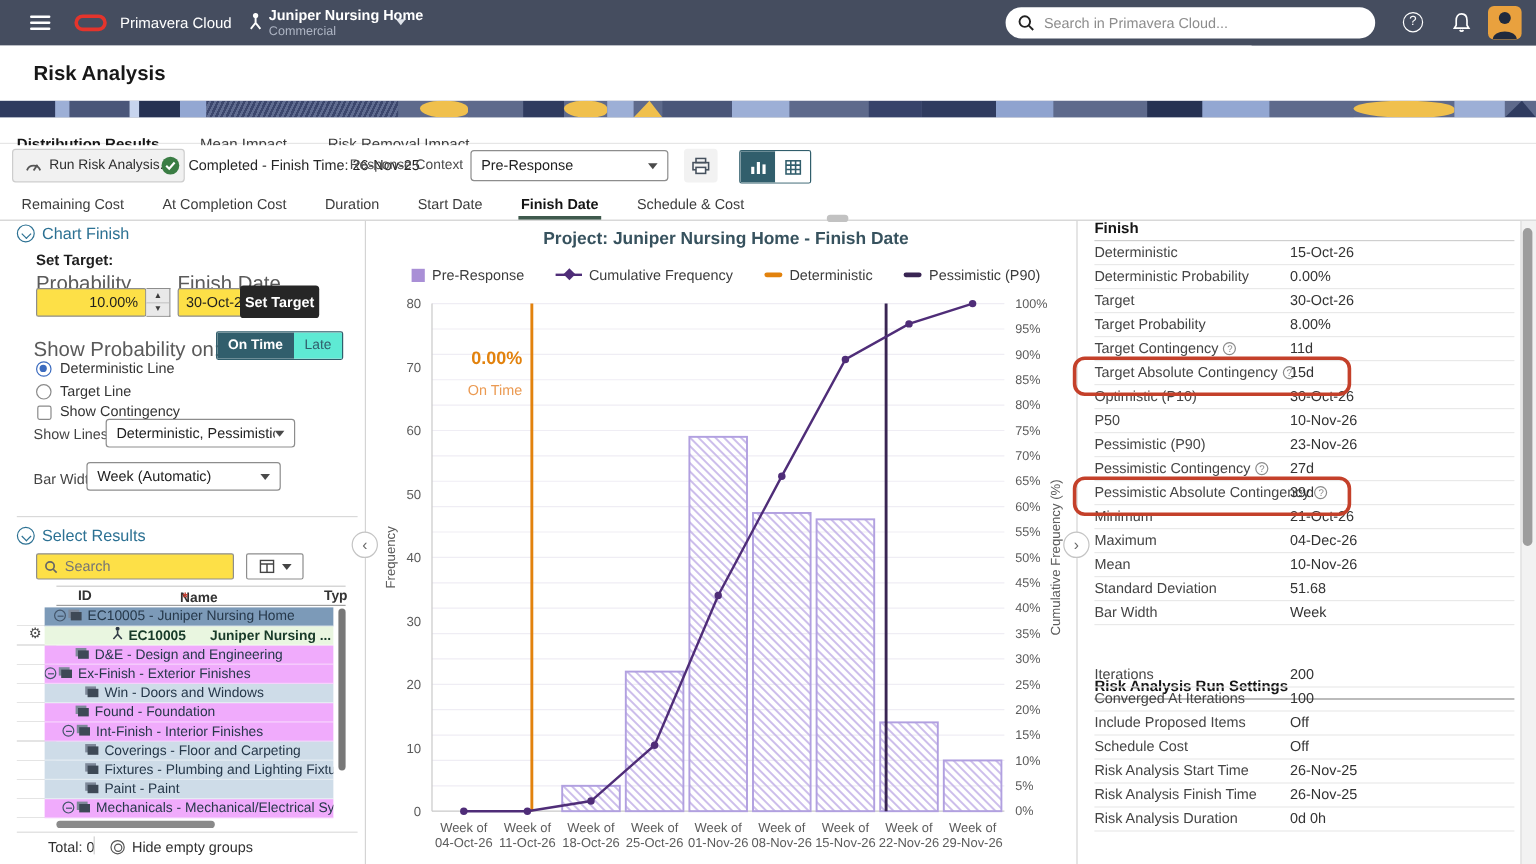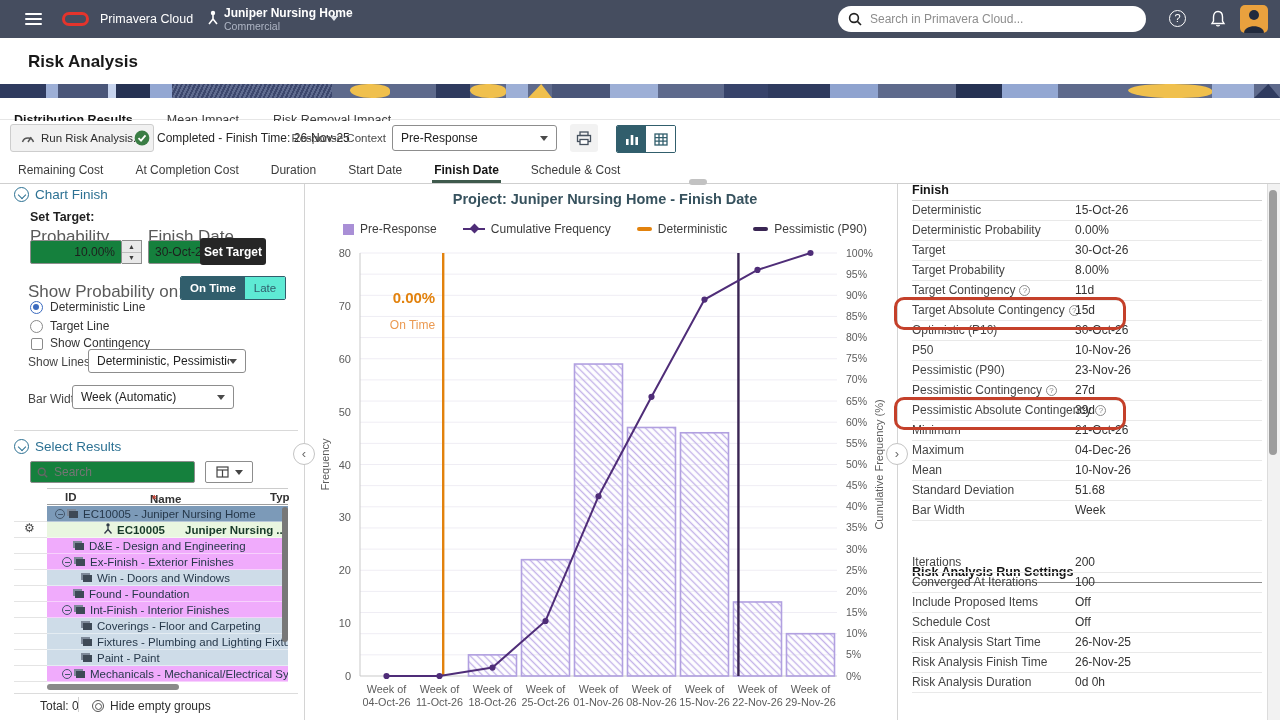--- a/index.html
+++ b/index.html
@@ -75,21 +75,21 @@
   .handle { position:absolute; width:22px; height:22px; border:1px solid #c4c4c4; border-radius:50%;
     background:#fff; color:#6a6a6a; font-size:13px; text-align:center; line-height:20px; cursor:pointer; z-index:6; }
 
   
   .secthead { position:absolute; display:flex; align-items:center; gap:6px; color:#2c7193; cursor:pointer; }
   .secthead .txt { font-size:13.5px; }
   .cchev { width:15px; height:15px; border:1.4px solid #2c7193; border-radius:50%; position:relative; }
   .cchev::after { content:""; position:absolute; left:4px; top:3.5px; width:5px; height:5px;
     border-left:1.6px solid #2c7193; border-bottom:1.6px solid #2c7193; transform:rotate(-45deg); }
   .flbl { position:absolute; font-size:17px; color:#5a5a5a; }
-  .inbox { position:absolute; border:1px solid #8d8d8d; border-radius:2px; background:#15803d;
+  .inbox { position:absolute; border:1px solid #8d8d8d; border-radius:2px; background:#fde047;
     display:flex; align-items:center; }
   .inbox input { border:none; outline:none; width:100%; font-size:12px; color:#1e1e1e;
     font-family:"Liberation Sans",sans-serif; background:transparent; padding:0 6px; }
   #probspin { position:absolute; left:122px; top:240px; width:20px; height:24px;
     border:1px solid #8d8d8d; border-left:none; display:flex; flex-direction:column; }
   #probspin div { flex:1; background:#e9e9e9; display:flex; align-items:center; justify-content:center;
     font-size:7px; color:#3c3c3c; cursor:pointer; }
   #probspin div:first-child { border-bottom:1px solid #bdbdbd; }
   #settargetbtn { position:absolute; left:200px; top:238px; width:66px; height:27px; background:#262626;
     color:#fff; font-size:12px; font-weight:bold; border:none; border-radius:3px; cursor:pointer; }
@@ -111,21 +111,21 @@
   #sr-search { left:30px; top:461px; width:165px; height:22px; }
   #sr-search input { font-size:12px; }
   #gridbtn { position:absolute; left:205px; top:461px; width:48px; height:22px; border:1px solid #8d8d8d;
     border-radius:2px; display:flex; align-items:center; justify-content:center; gap:6px; cursor:pointer; background:#fff; }
 
   
   #treehead { position:absolute; left:47px; top:488px; width:241px; height:17px;
     border-top:1px solid #cccccc; border-bottom:1px solid #9e9e9e; font-size:11.5px; font-weight:bold; color:#333; }
   #treehead span { position:absolute; top:2px; cursor:pointer; }
   #treehead .req { color:#c0392b; margin-left:2px; }
-  #tree-rows { position:absolute; left:47px; top:506px; width:241px; height:176px; overflow:hidden; }
+  #tree-rows { position:absolute; left:37px; top:506px; width:241px; height:176px; overflow:hidden; }
   .trow { position:relative; height:16px; line-height:16px; font-size:11.5px; color:#26384a;
     white-space:nowrap; overflow:hidden; border-bottom:1px solid rgba(255,255,255,.45); cursor:pointer; }
   .bg-g1 { background:#7c9ab8; }
   .bg-l2 { background:#f0abfc; }
   .bg-l3 { background:#cedce8; }
   .bg-proj { background:#e9f6e0; color:#173a28; font-weight:bold; }
   .mi { display:inline-block; width:10px; height:10px; border:1px solid #44566b; border-radius:50%;
     position:relative; vertical-align:-1px; margin-right:4px; }
   .mi::after { content:""; position:absolute; left:2px; top:4px; width:5px; height:1.4px; background:#44566b; }
   .fo { display:inline-block; width:9px; height:7px; background:#3e4956; vertical-align:0px;
@@ -393,21 +393,21 @@
 </div>
 <div id="gutter"></div>
 <div id="gearic">⚙</div>
 <div id="tree-rows">
     <div class="trow bg-g1" style="padding-left: 8px;"><span class="mi"></span><span class="fo"></span><span>EC10005 - Juniper Nursing Home</span></div>
     <div class="trow bg-proj" style="padding-left: 56px;"><svg width="10" height="12" viewBox="0 0 10 12" style="vertical-align:-1px;margin-right:4px">
         <circle cx="5" cy="2" r="1.7" fill="#2f3a45"></circle>
         <path d="M5 3.5 L5 6.5 M5 6.5 L1.5 10.5 M5 6.5 L8.5 10.5" stroke="#2f3a45" stroke-width="1.3" fill="none"></path>
       </svg><span>EC10005</span><span style="position:absolute;left:138px">Juniper Nursing ...</span></div>
     <div class="trow bg-l2" style="padding-left: 28px;"><span class="fo"></span><span>D&amp;E - Design and Engineering</span></div>
-    <div class="trow bg-l2" style="padding-left: 15px;"><span class="mi"></span><span class="fo"></span><span>Ex-Finish - Exterior Finishes</span></div>
+    <div class="trow bg-l2" style=""><span class="mi"></span><span class="fo"></span><span>Ex-Finish - Exterior Finishes</span></div>
     <div class="trow bg-l3" style="padding-left: 36px;"><span class="fo"></span><span>Win - Doors and Windows</span></div>
     <div class="trow bg-l2" style="padding-left: 28px;"><span class="fo"></span><span>Found - Foundation</span></div>
     <div class="trow bg-l2" style="padding-left: 15px;"><span class="mi"></span><span class="fo"></span><span>Int-Finish - Interior Finishes</span></div>
     <div class="trow bg-l3" style="padding-left: 36px;"><span class="fo"></span><span>Coverings - Floor and Carpeting</span></div>
     <div class="trow bg-l3" style="padding-left: 36px;"><span class="fo"></span><span>Fixtures - Plumbing and Lighting Fixture</span></div>
     <div class="trow bg-l3" style="padding-left: 36px;"><span class="fo"></span><span>Paint - Paint</span></div>
     <div class="trow bg-l2" style="padding-left: 15px;"><span class="mi"></span><span class="fo"></span><span>Mechanicals - Mechanical/Electrical Syste</span></div>
   </div>
 <div class="vthumb" style="left:282px; top:507px; width:6px; height:135px"></div>
 <div class="vthumb" style="left:47px; top:684px; width:132px; height:6px; background:#8a8a8a"></div>

